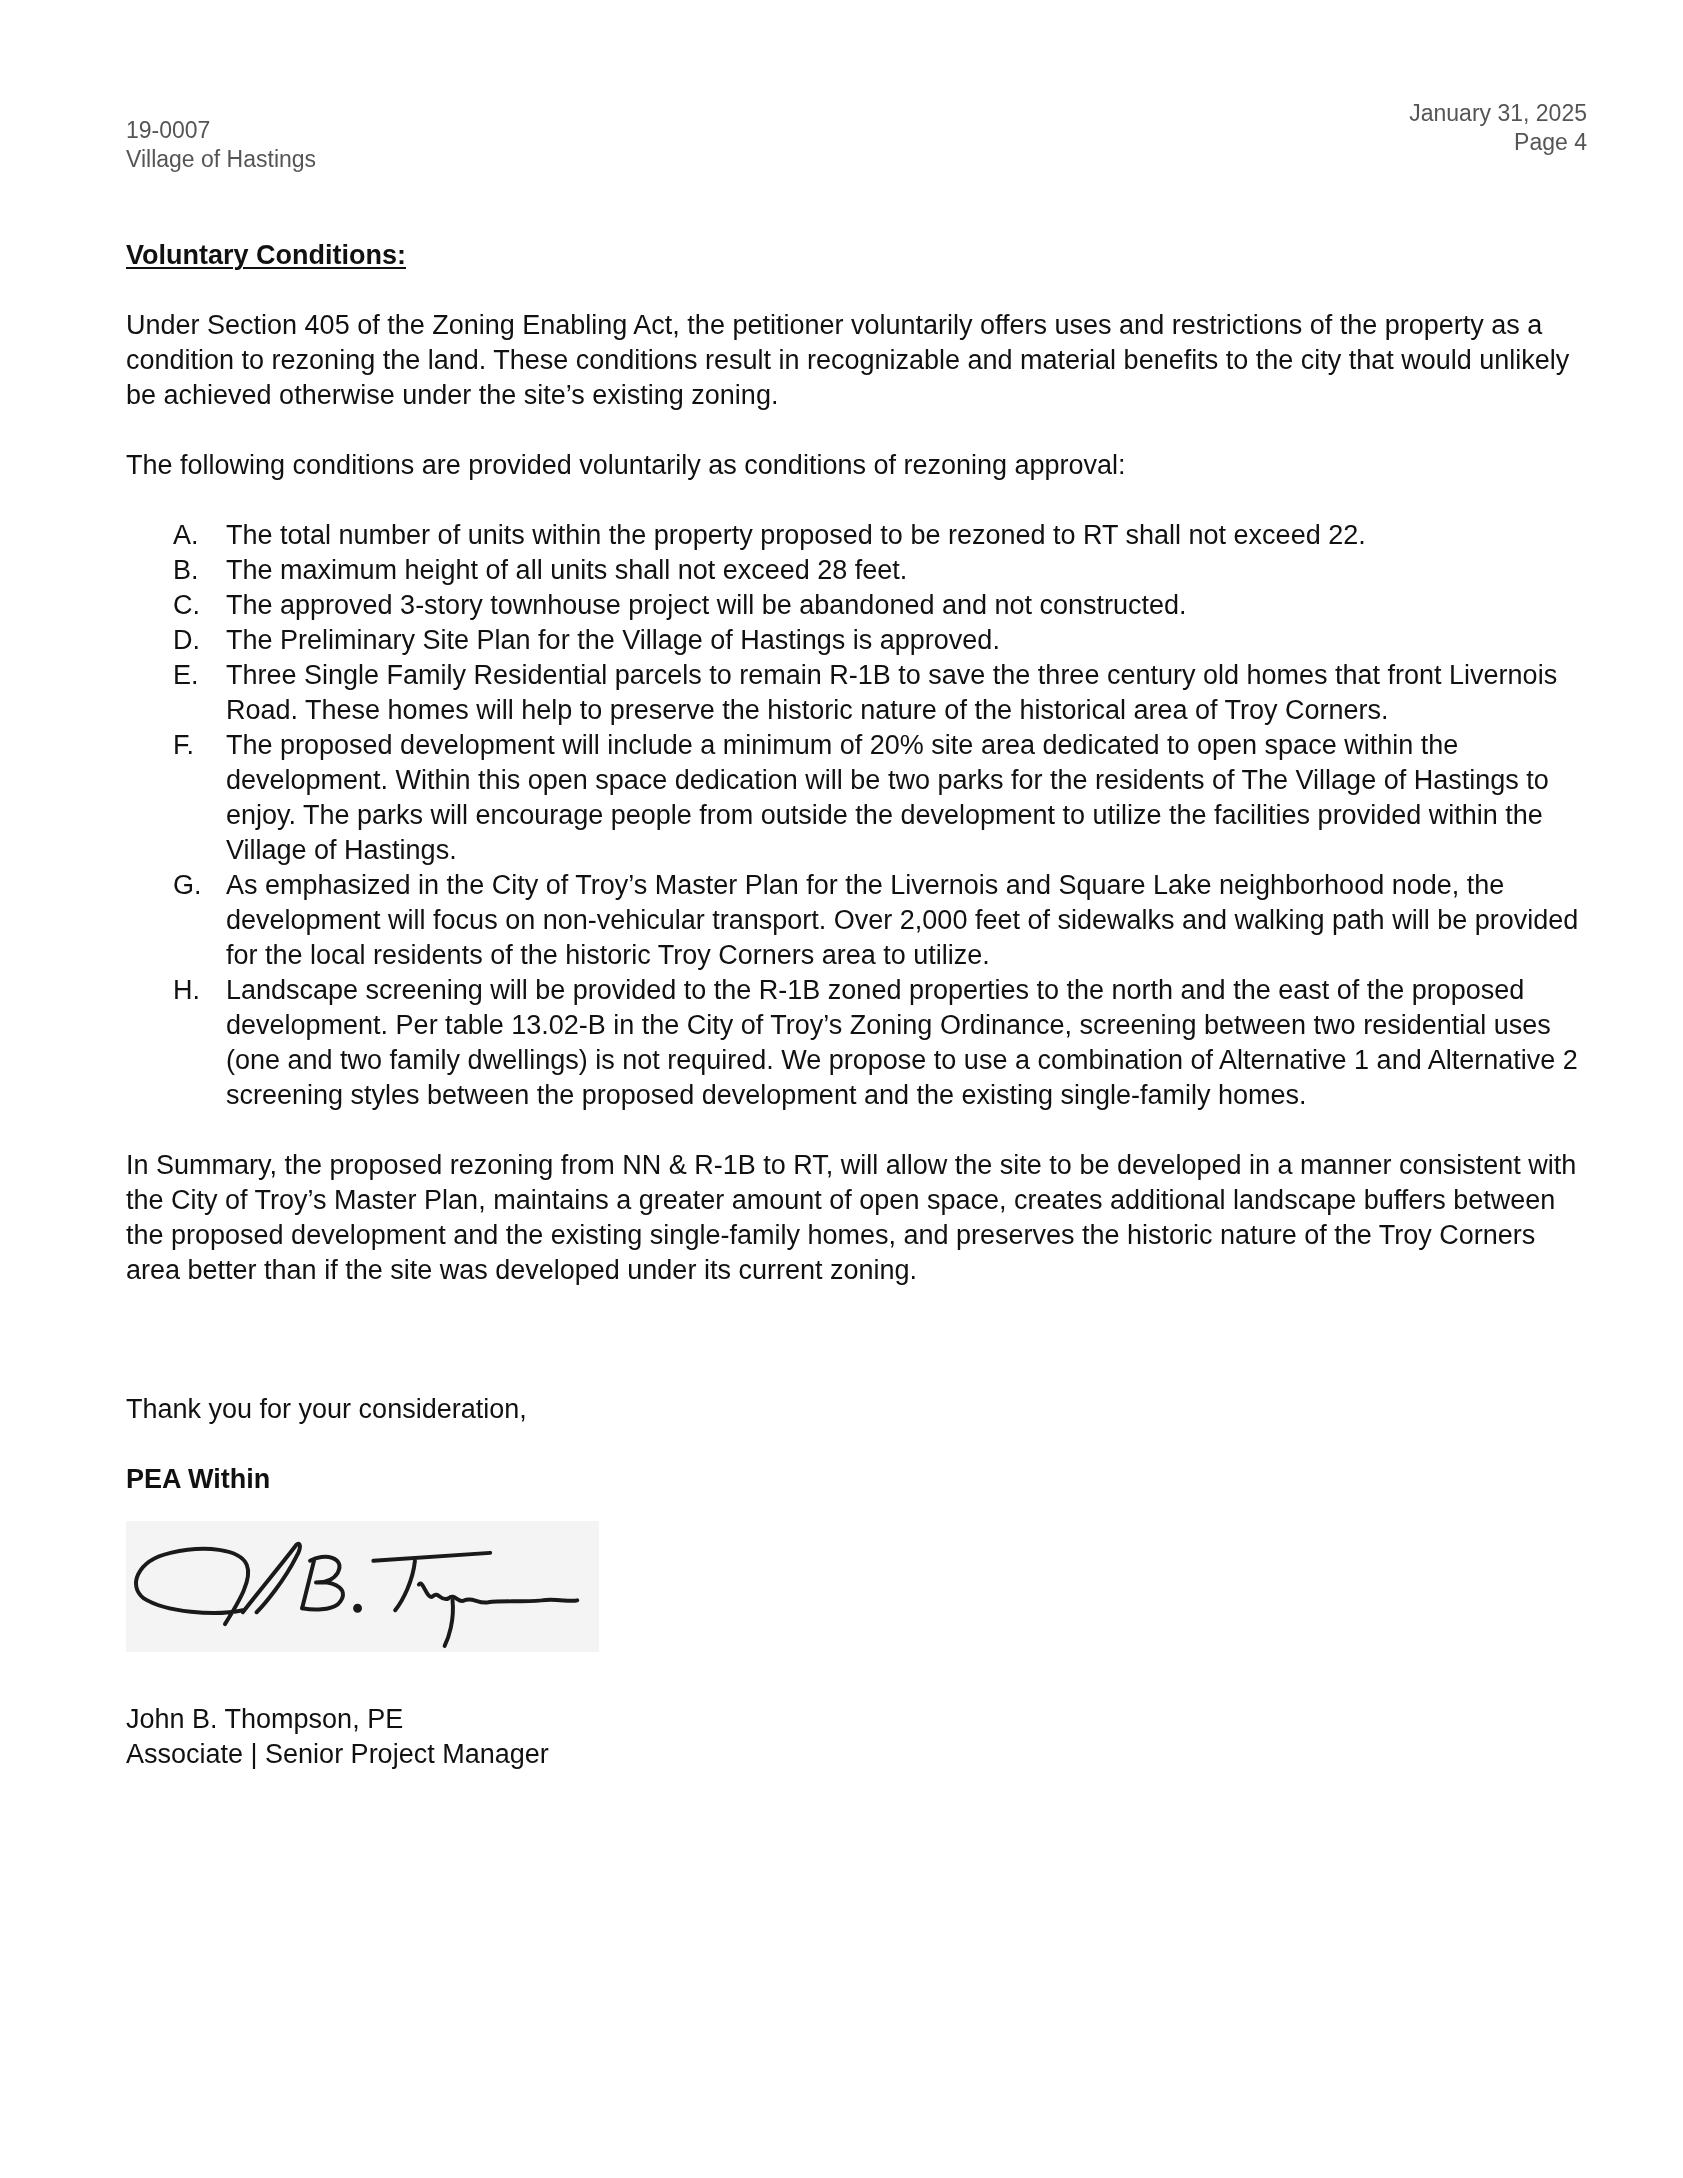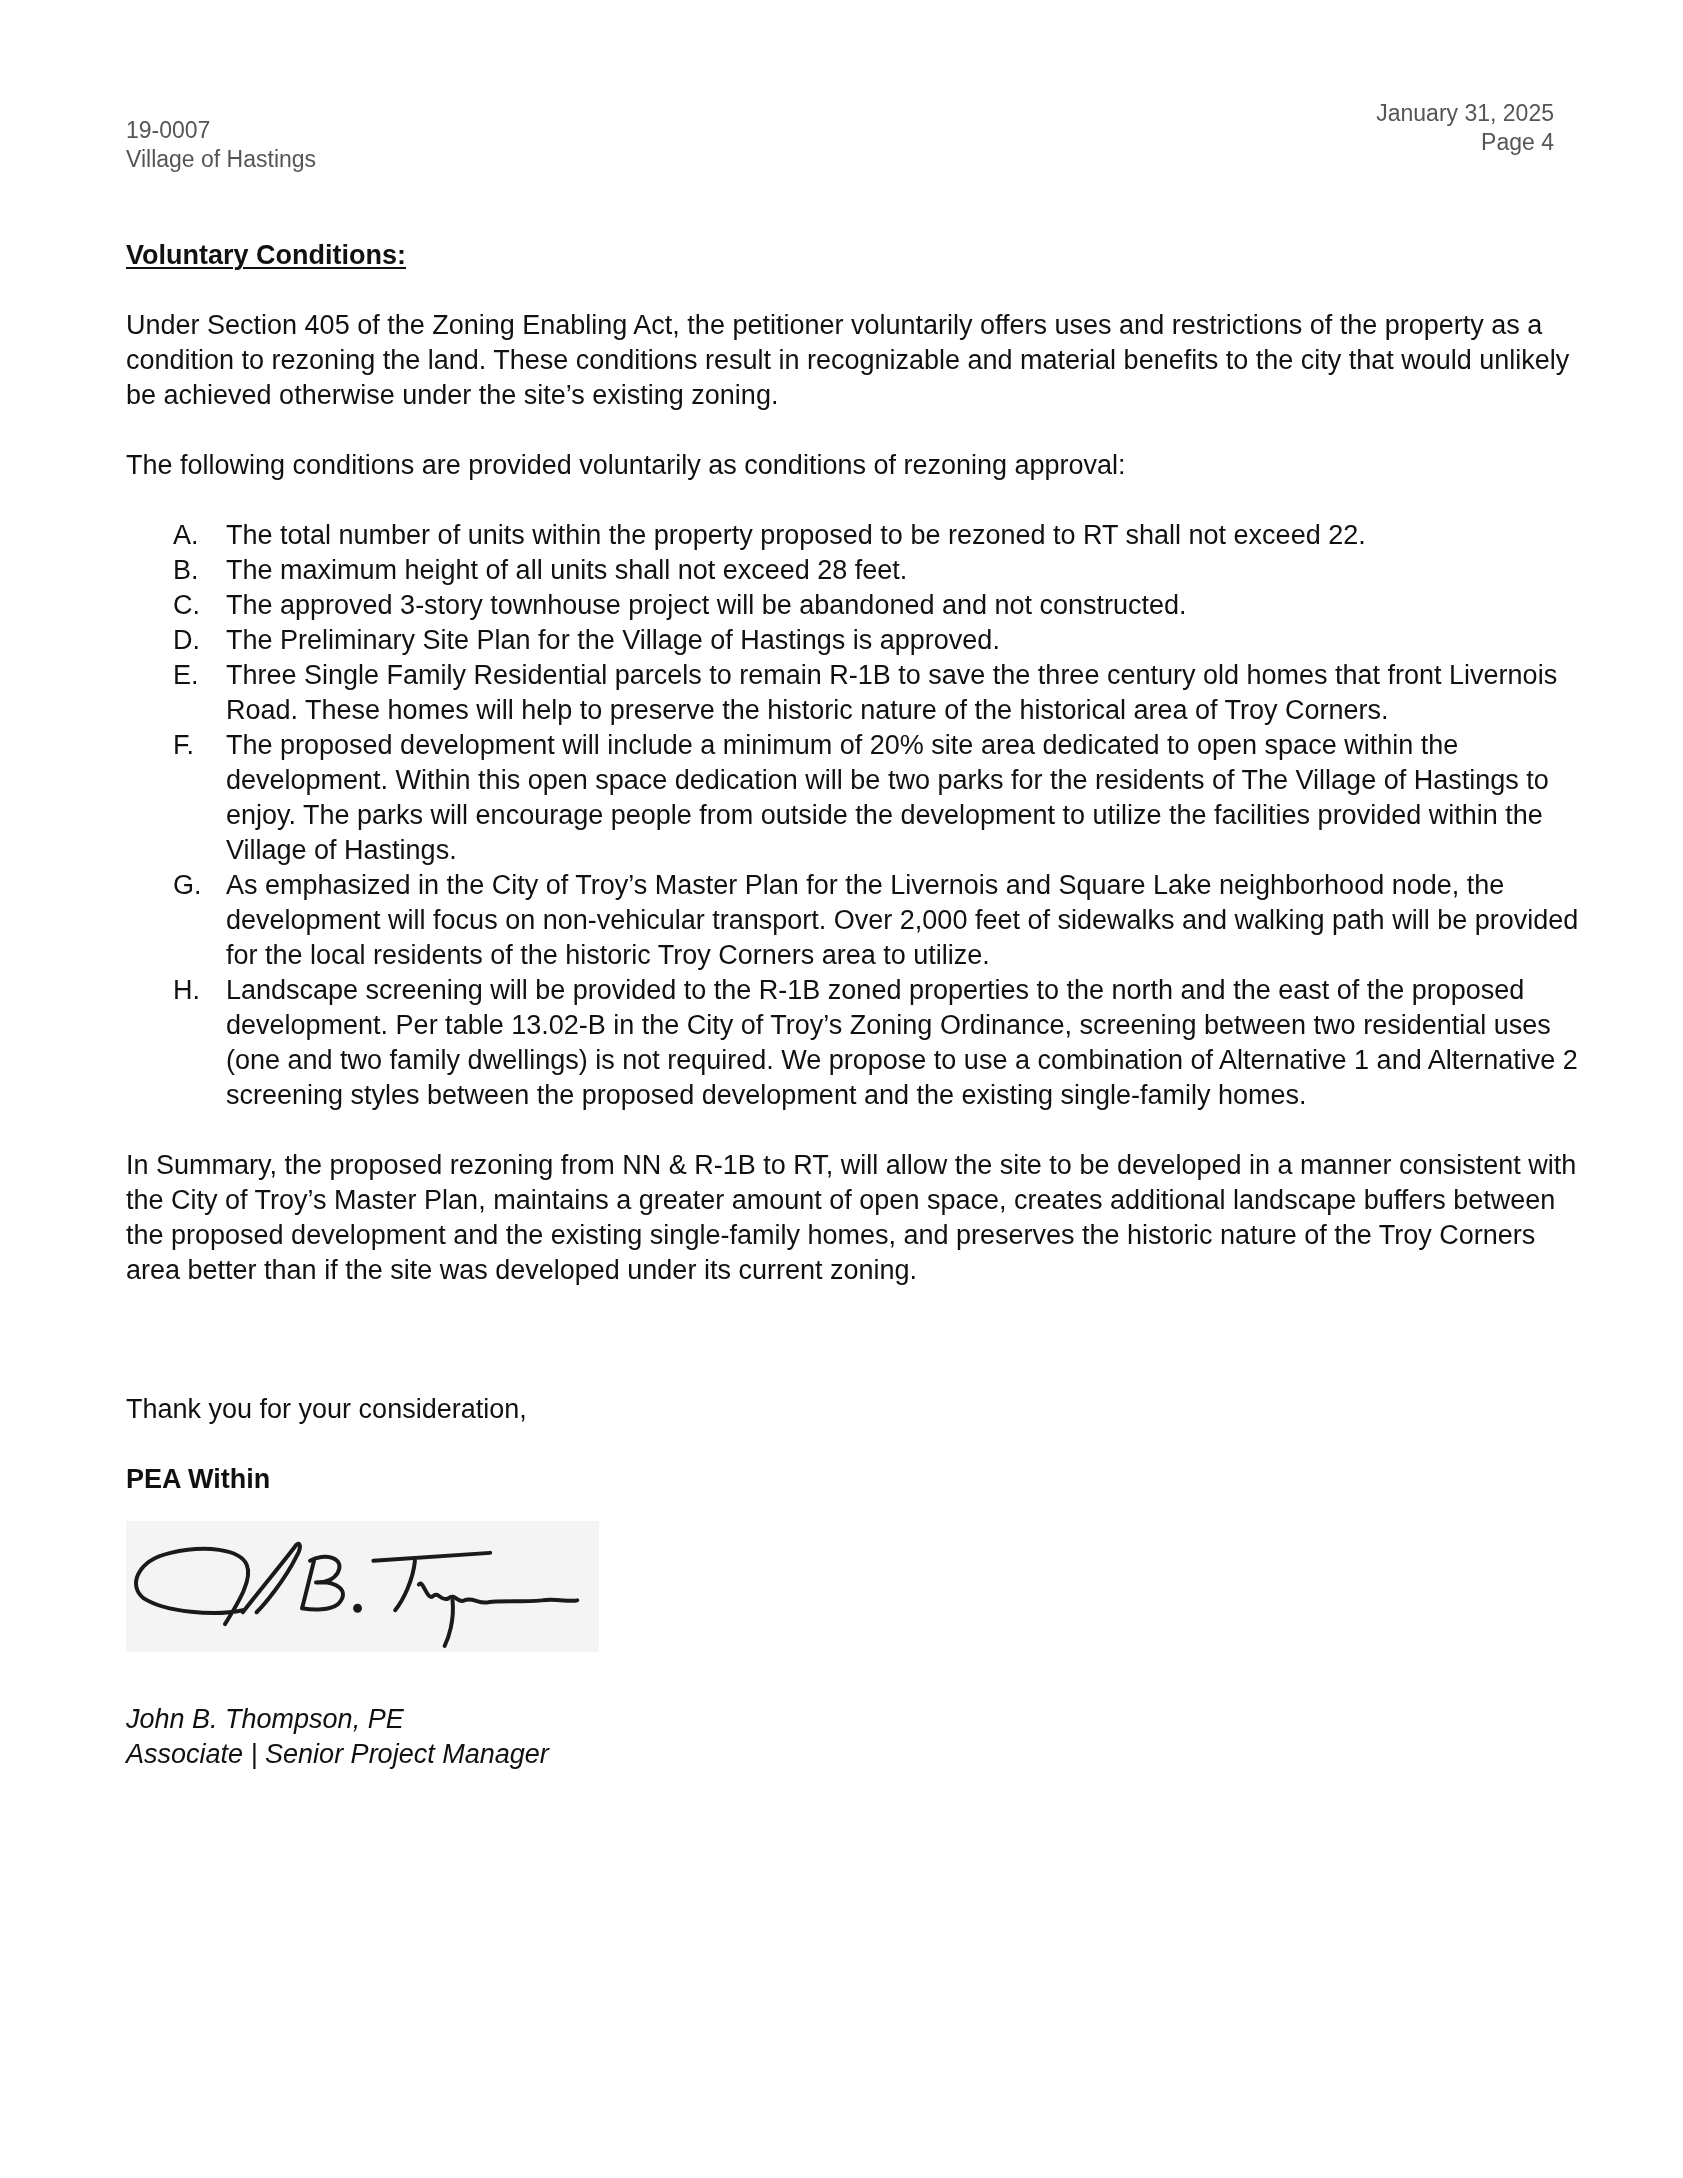--- a/index.html
+++ b/index.html
@@ -18,21 +18,21 @@
     .header-left {
       position: absolute;
       left: 126px;
       top: 116px;
       font-size: 23px;
       line-height: 29px;
       color: #555555;
     }
     .header-right {
       position: absolute;
-      right: 129px;
+      right: 96px;
       top: 99px;
       font-size: 23px;
       line-height: 29px;
       color: #555555;
       text-align: right;
     }
     .content {
       position: absolute;
       left: 126px;
       top: 238px;
@@ -78,21 +78,20 @@
       width: 473px;
       height: 131px;
       background: #f4f4f4;
       margin-bottom: 50px;
     }
     .signature svg {
       display: block;
     }
     .signer-name, .signer-title {
       margin: 0;
-      font-style: italic;
     }
   </style>
 </head>
 <body>
 
 <div class="header-left">
   <div>19-0007</div>
   <div>Village of Hastings</div>
 </div>
 

